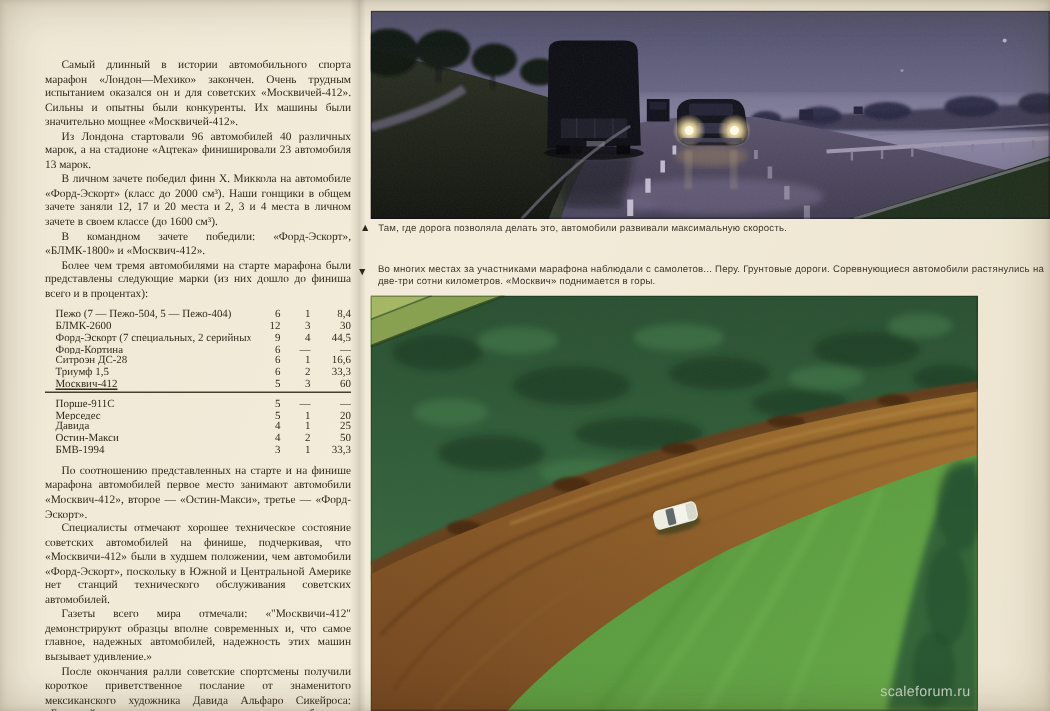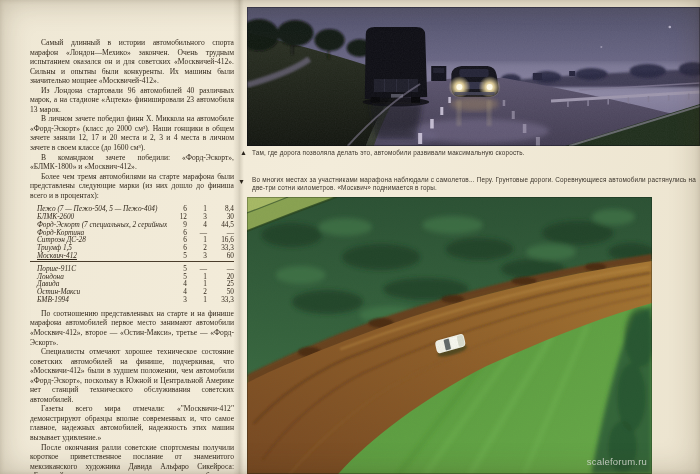--- a/index.html
+++ b/index.html
@@ -7,21 +7,21 @@
   .page{position:relative;width:700px;height:474px;background:linear-gradient(105deg,#efe8d5 0%,#f3ecda 45%,#ece4cf 100%);}
   .crease{position:absolute;left:233px;top:0;width:11px;height:474px;
     background:linear-gradient(90deg,rgba(60,50,30,0) 0%,rgba(60,50,30,.10) 45%,rgba(60,50,30,.16) 58%,rgba(60,50,30,0) 100%);}
   .vignette{position:absolute;inset:0;pointer-events:none;
     box-shadow:inset 0 0 30px rgba(60,45,20,.26), inset 0 0 5px rgba(60,45,20,.15);}
   
   .column{position:absolute;left:30px;top:38px;width:204px;color:#33291d;}
   .column p{margin:0;font-size:7.6px;line-height:9.55px;text-align:justify;text-indent:11px;}
   .rtable{margin:5px 0 5px 0;font-size:7.3px;line-height:7.8px;color:#33291d;}
   .trow{display:flex;align-items:baseline;}
-  .tname{flex:1 1 auto;padding-left:7px;white-space:nowrap;overflow:hidden;font-style:italic;}
+  .tname{flex:1 1 auto;padding-left:7px;white-space:nowrap;overflow:hidden;}
   .tnum{flex:none;width:20px;text-align:right;}
   .tnum.pct{width:27px;}
   .trow.hl{border-bottom:1px solid #4a3d2c;padding-bottom:1.5px;margin-bottom:2.5px;align-items:center;}
   .trow.hl .tname{text-decoration:underline;}
   
   .photo{position:absolute;overflow:hidden;}
   .photo svg{display:block;width:100%;height:100%;}
   .photo-top{left:247px;top:7px;width:453px;height:139px;}
   .photo-bottom{left:247px;top:197px;width:405px;height:277px;}
   .watermark{position:absolute;right:5px;bottom:7px;font-family:"Liberation Sans",sans-serif;
@@ -90,21 +90,21 @@
         <span class="tnum">3</span>
         <span class="tnum pct">60</span>
       </div>
       <div class="trow">
         <span class="tname">Порше-911С</span>
         <span class="tnum">5</span>
         <span class="tnum">—</span>
         <span class="tnum pct">—</span>
       </div>
       <div class="trow">
-        <span class="tname">Лондона</span>
+        <span class="tname">Мерседес</span>
         <span class="tnum">5</span>
         <span class="tnum">1</span>
         <span class="tnum pct">20</span>
       </div>
       <div class="trow">
         <span class="tname">Давида</span>
         <span class="tnum">4</span>
         <span class="tnum">1</span>
         <span class="tnum pct">25</span>
       </div>

